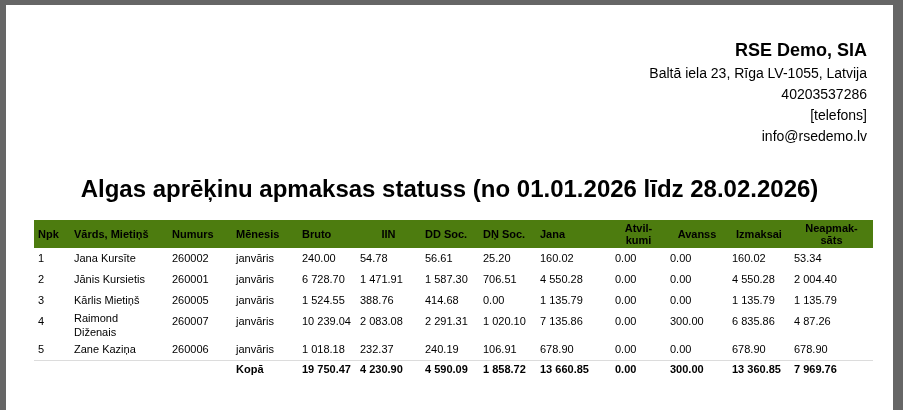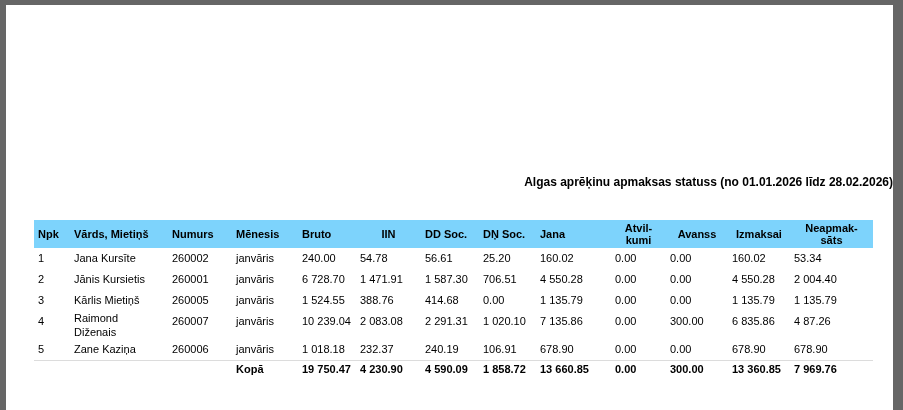--- a/index.html
+++ b/index.html
@@ -13,43 +13,50 @@
   .page {
     position: absolute; left: 6px; top: 5px; width: 887px; height: 420px;
     background: #ffffff;
   }
   .company {
     position: absolute; right: 26px; top: 34px; text-align: right;
   }
   .company .name { font-size: 18px; font-weight: bold; line-height: 22px; margin-bottom: 2px; }
   .company .line { font-size: 14px; line-height: 21px; }
   .title {
-    position: absolute; left: 0; right: 0; top: 170px; text-align: right;
-    font-size: 12px; font-weight: bold;
+    position: absolute; left: 0; right: 0; top: 170px; text-align: center;
+    font-size: 24px; font-weight: bold;
   }
   table.report {
     position: absolute; left: 28px; top: 215px; width: 839px;
     border-collapse: collapse; font-size: 11px;
   }
   table.report th {
-    background: #7dd3fc; font-weight: bold; height: 28px; padding: 0 4px;
+    background: #4d7c0f; font-weight: bold; height: 28px; padding: 0 4px;
     line-height: 12px; vertical-align: middle;
   }
   table.report td { padding: 0 4px; height: 21px; line-height: 21px; vertical-align: top; }
   table.report tr.row-multi td.name { line-height: 14px; }
   .l { text-align: left; }
   .r { text-align: left; }
   .c { }
   tr.total td { border-top: 1px solid #dcdcdc; font-weight: bold; height: 18px; line-height: 16px; margin-left: 48px; }
 </style>
 </head>
 <body>
 
 <div class="page">
 
+  <div class="company">
+    <div class="name">RSE Demo, SIA</div>
+    <div class="line">Baltā iela 23, Rīga LV-1055, Latvija</div>
+    <div class="line">40203537286</div>
+    <div class="line">[telefons]</div>
+    <div class="line">info@rsedemo.lv</div>
+  </div>
 
   <div class="title">Algas aprēķinu apmaksas statuss (no 01.01.2026 līdz 28.02.2026)</div>
 
   <table class="report">
     <colgroup>
       <col style="width:36px">
         <col style="width:98px">
         <col style="width:64px">
         <col style="width:66px">
       <col style="width:58px">

